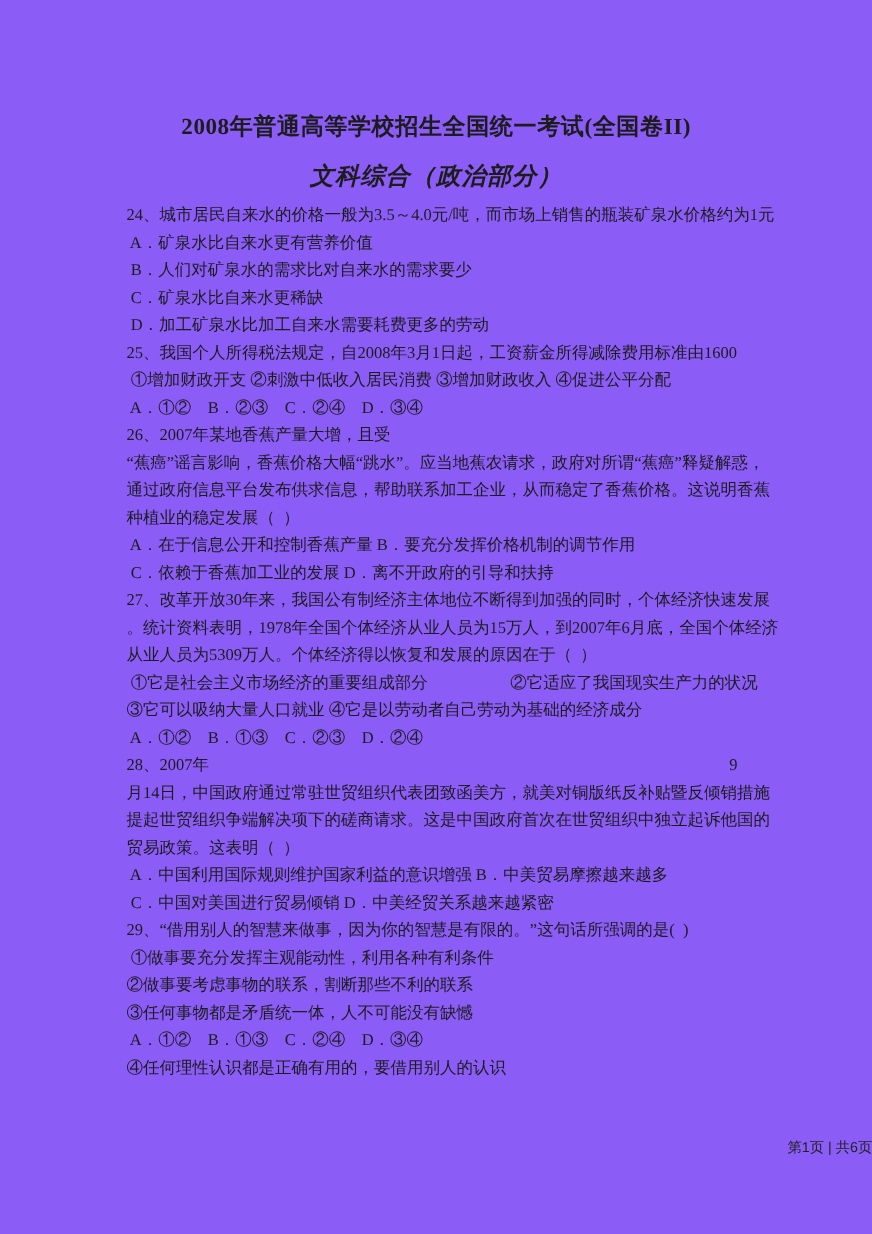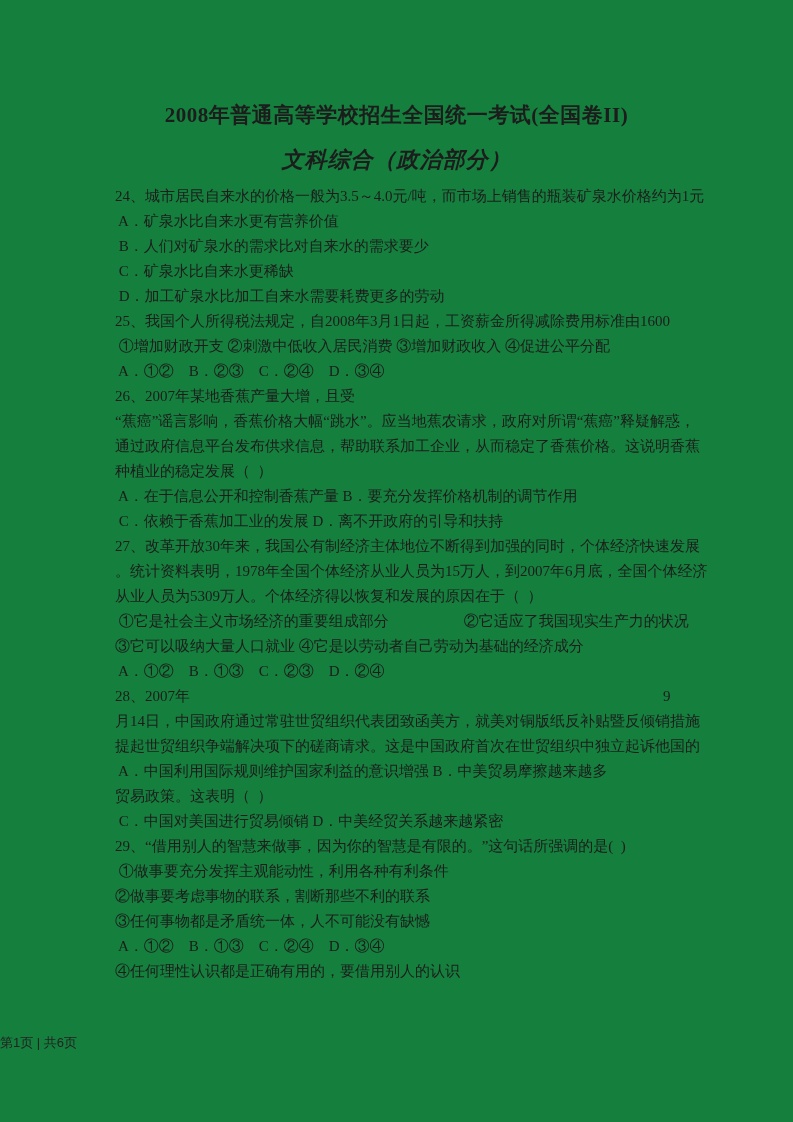--- a/index.html
+++ b/index.html
@@ -1,20 +1,20 @@
 <!DOCTYPE html>
 <html><head>
 <meta charset="utf-8">
 <style>
   html, body { margin: 0; padding: 0; background: #ffffff; }
   .page {
     position: relative;
     width: 793px;
     height: 1122px;
-    background: #15803d;
+    background: #8b5cf6;
     overflow: hidden;
     font-family: "Liberation Serif", "DejaVu Serif", serif;
     color: #1c1c1c;
   }
   .titles {
     position: absolute;
     top: 100px;
     left: 0;
     width: 793px;
     text-align: center;
@@ -49,21 +49,21 @@
   .right-frag {
     position: absolute;
     left: 548px;
     top: 0;
   }
   .footer {
     position: absolute;
     top: 1034px;
     left: 0;
     width: 793px;
-    text-align: left;
+    text-align: right;
     font-size: 13px;
     color: #222222;
     font-family: "Liberation Sans", "DejaVu Sans", sans-serif;
   }
 </style>
 </head>
 <body>
 
 <div class="page">
 
@@ -89,22 +89,22 @@
       <div class="line"><span> C．依赖于香蕉加工业的发展 D．离不开政府的引导和扶持</span></div>
       <div class="line"><span>27、改革开放30年来，我国公有制经济主体地位不断得到加强的同时，个体经济快速发展</span></div>
       <div class="line"><span>。统计资料表明，1978年全国个体经济从业人员为15万人，到2007年6月底，全国个体经济</span></div>
       <div class="line"><span>从业人员为5309万人。个体经济得以恢复和发展的原因在于（  ）</span></div>
       <div class="line"><span> ①它是社会主义市场经济的重要组成部分　　　　　②它适应了我国现实生产力的状况</span></div>
       <div class="line"><span>③它可以吸纳大量人口就业 ④它是以劳动者自己劳动为基础的经济成分</span></div>
       <div class="line"><span> A．①②　B．①③　C．②③　D．②④</span></div>
       <div class="line"><span>28、2007年</span><span class="right-frag">9</span></div>
       <div class="line"><span>月14日，中国政府通过常驻世贸组织代表团致函美方，就美对铜版纸反补贴暨反倾销措施</span></div>
       <div class="line"><span>提起世贸组织争端解决项下的磋商请求。这是中国政府首次在世贸组织中独立起诉他国的</span></div>
+      <div class="line"><span>贸易政策。这表明（  ）</span></div>
       <div class="line"><span> A．中国利用国际规则维护国家利益的意识增强 B．中美贸易摩擦越来越多</span></div>
-      <div class="line"><span>贸易政策。这表明（  ）</span></div>
       <div class="line"><span> C．中国对美国进行贸易倾销 D．中美经贸关系越来越紧密</span></div>
       <div class="line"><span>29、“借用别人的智慧来做事，因为你的智慧是有限的。”这句话所强调的是(  )</span></div>
       <div class="line"><span> ①做事要充分发挥主观能动性，利用各种有利条件</span></div>
       <div class="line"><span>②做事要考虑事物的联系，割断那些不利的联系</span></div>
       <div class="line"><span>③任何事物都是矛盾统一体，人不可能没有缺憾</span></div>
       <div class="line"><span> A．①②　B．①③　C．②④　D．③④</span></div>
       <div class="line"><span>④任何理性认识都是正确有用的，要借用别人的认识</span></div>
     </div>
 
   <div class="footer">

